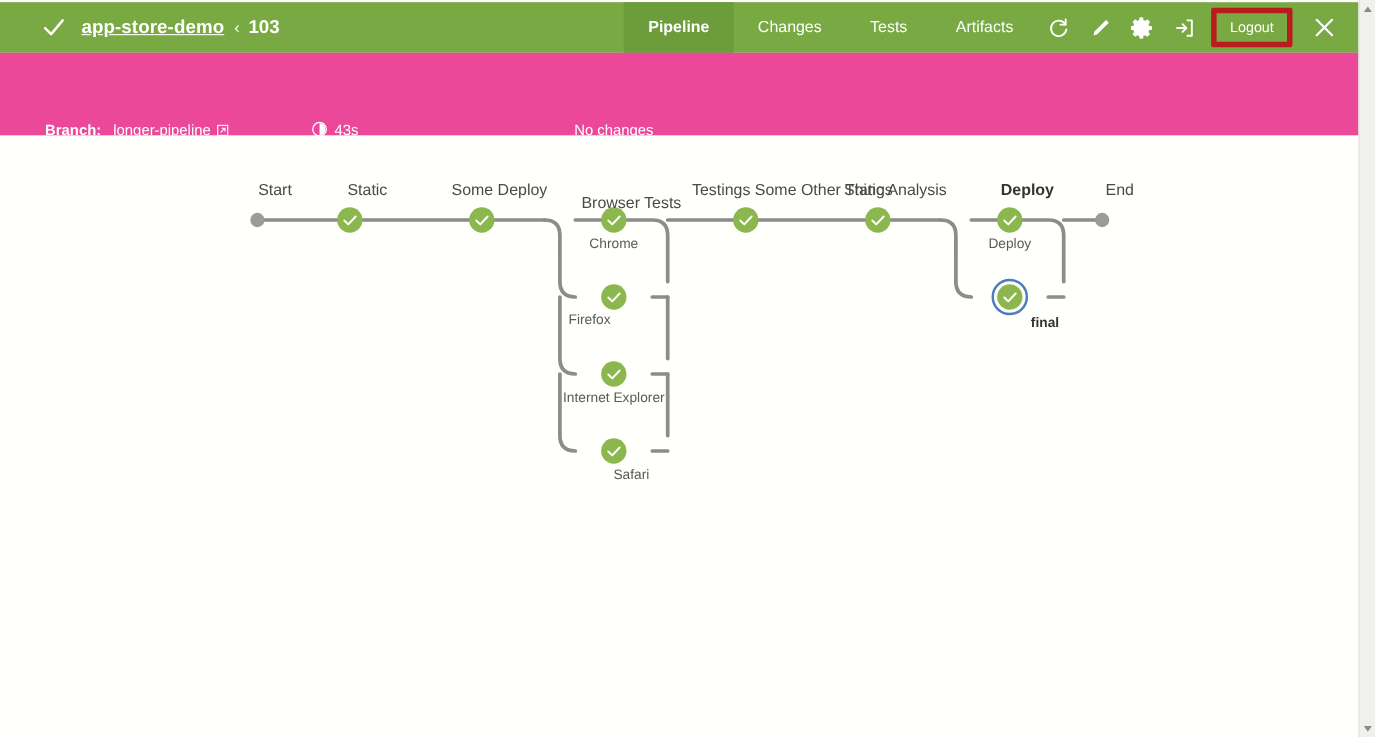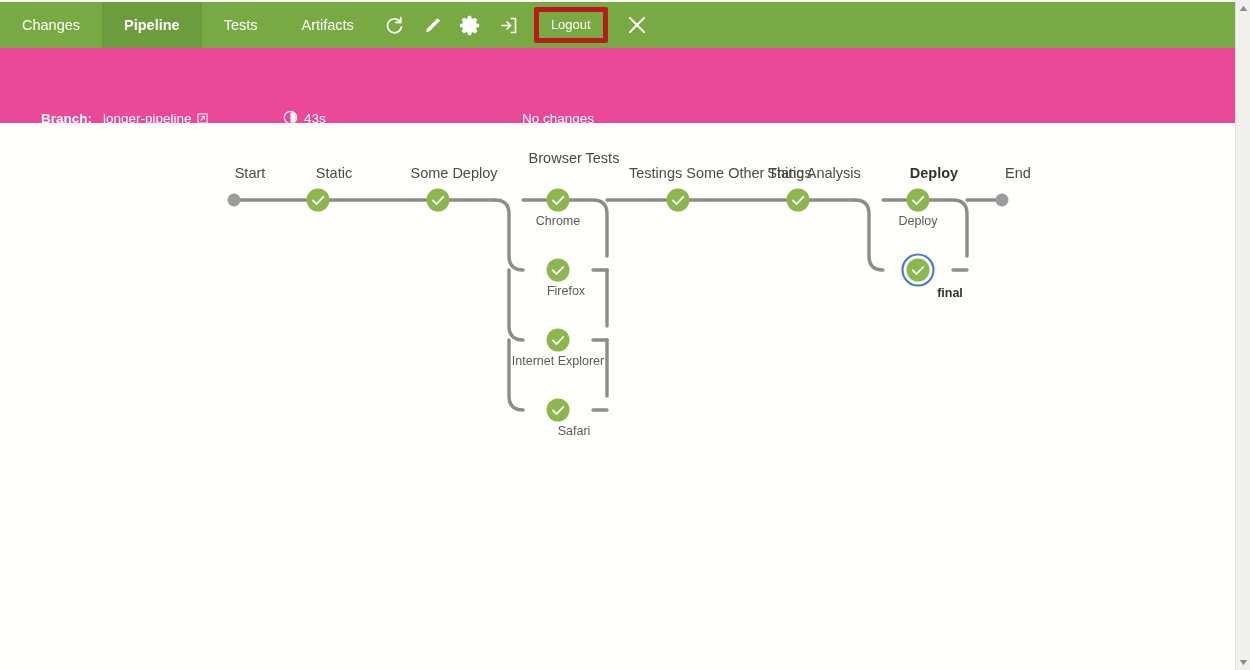--- a/index.html
+++ b/index.html
@@ -90,23 +90,33 @@
   }
   .sb-up { top:0; }
   .sb-down { bottom:0; }
 </style>
 </head>
 <body>
 
 <div id="app">
 
   <div class="topbar">
+    <div class="tb-left">
+      <span class="tb-check">
+        <svg width="22" height="22" viewBox="0 0 22 22">
+            <path d="M3 11.5 L8.5 17 L19 4.5" stroke="#ffffff" stroke-width="2.2" fill="none" stroke-linecap="round" stroke-linejoin="round"></path>
+          </svg>
+      </span>
+      <span class="tb-repo">app-store-demo</span>
+      <span class="tb-sep">‹</span>
+      <span class="tb-num">103</span>
+    </div>
     <div class="tb-right">
+      <div class="tab active">Pipeline</div>
       <div class="tab">Changes</div>
-      <div class="tab active">Pipeline</div>
       <div class="tab">Tests</div>
       <div class="tab">Artifacts</div>
 
       <div class="icnbtn">
         <svg width="21" height="21" viewBox="0 0 21 21">
           <path d="M16.5 7.2 A7 7 0 1 0 17.4 11.8" stroke="#fff" stroke-width="1.7" fill="none" stroke-linecap="round"></path>
           <path d="M16.8 2.6 L16.8 7.6 L11.9 7.4" stroke="#fff" stroke-width="1.7" fill="none" stroke-linecap="round" stroke-linejoin="round"></path>
         </svg>
       </div>
       <div class="icnbtn">
@@ -239,28 +249,28 @@
         <circle cx="918" cy="147" r="15.5" fill="none" stroke="#4a7dbd" stroke-width="2.2"></circle>
         <circle cx="918" cy="147" r="13" fill="#fffffb"></circle>
         <circle cx="918" cy="147" r="11.5" fill="#8cb74e"></circle>
         <path d="M913 147.5 L916.6 151 L923.3 143.8" stroke="#fff" stroke-width="1.8" fill="none" stroke-linecap="round" stroke-linejoin="round"></path>
       </g>
     </svg>
 
     <div class="glabel" style="left:234px; top:42px;">Start</div>
     <div class="glabel" style="left:318px; top:42px;">Static</div>
     <div class="glabel" style="left:438px; top:42px;">Some Deploy</div>
-    <div class="glabel" style="left:558px; top:27px;">Browser Tests</div>
+    <div class="glabel" style="left:558px; top:54px;">Browser Tests</div>
     <div class="glabel" style="left:678px; top:42px; width:130px;">Testings Some Other Things</div>
     <div class="glabel" style="left:798px; top:42px;">Static Analysis</div>
     <div class="glabel bold" style="left:918px; top:42px;">Deploy</div>
     <div class="glabel" style="left:1002px; top:42px;">End</div>
 
     <div class="nlabel" style="left:558px; top:91px;">Chrome</div>
-    <div class="nlabel" style="left:566px; top:161px;">Firefox</div>
+    <div class="nlabel" style="left:536px; top:161px;">Firefox</div>
     <div class="nlabel" style="left:558px; top:231px;">Internet Explorer</div>
     <div class="nlabel" style="left:558px; top:301px;margin-left:16px;">Safari</div>
     <div class="nlabel" style="left:918px; top:91px;">Deploy</div>
     <div class="nlabel bold" style="left:918px; top:163px;margin-left:32px;">final</div>
   </div>
 
   <div class="logwrap">
     
 
     

